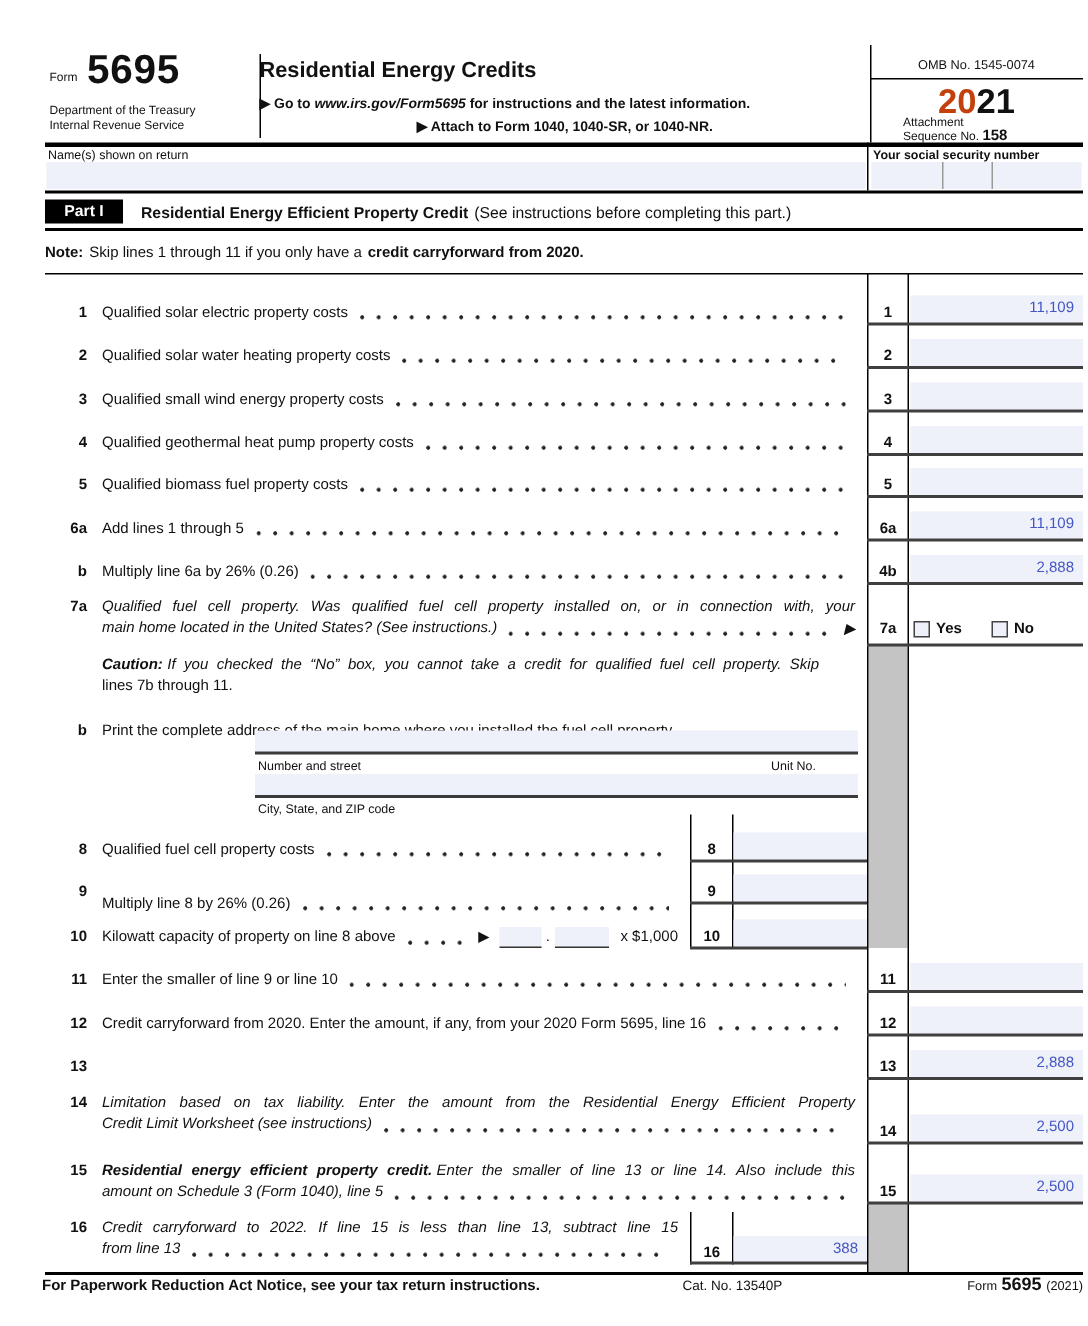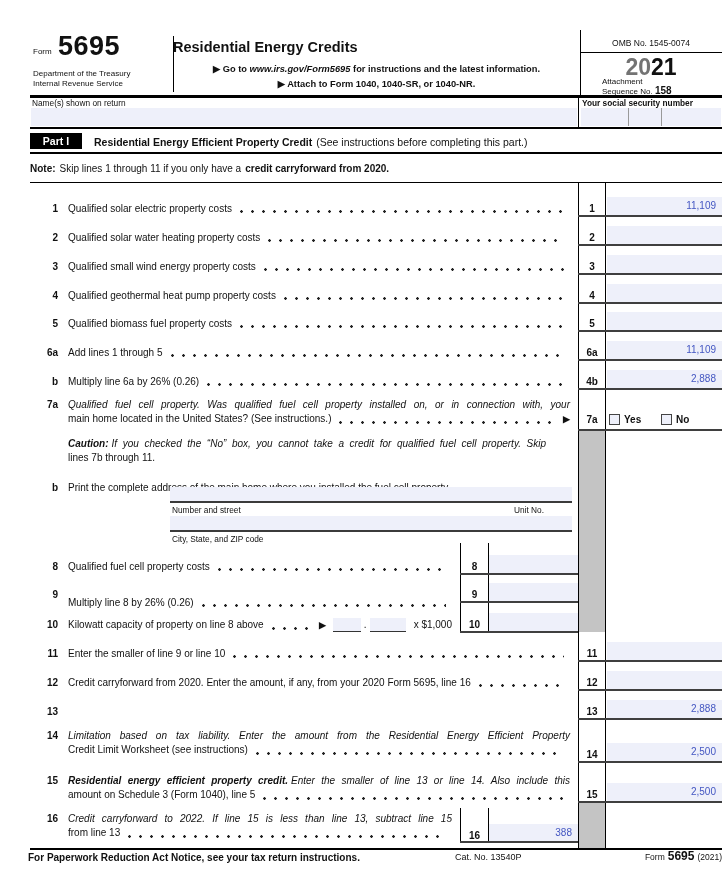--- a/index.html
+++ b/index.html
@@ -19,21 +19,21 @@
   .mnum{position:absolute;left:34px;width:24px;text-align:right;font-weight:bold;line-height:13px;}
   .cnum{position:absolute;left:579px;width:26px;text-align:center;font-weight:bold;line-height:13px;}
   .inum{position:absolute;left:461px;width:27px;text-align:center;font-weight:bold;line-height:13px;}
   .desc{position:absolute;left:68px;display:flex;align-items:baseline;line-height:13px;}
   .txt{white-space:nowrap;}
   .leader{flex:1 1 auto;height:3px;margin:0 6px 2px 8px;align-self:flex-end;
           background-image:radial-gradient(circle at 1.5px 1.5px,#222 1.15px,transparent 1.5px);
           background-size:11px 3px;background-repeat:repeat-x;background-position:left bottom;min-width:10px;}
   .desc2{position:absolute;left:68px;}
   .dline{line-height:14px;height:14px;}
-  .dflex{display:flex;align-items:flex-start;}
+  .dflex{display:flex;align-items:flex-start;font-style:italic;}
   .just{text-align:justify;text-align-last:justify;font-style:italic;}
   .grey{position:absolute;left:579px;width:26px;background:#c4c4c4;}
   .fieldfill{position:absolute;background:#eef0fa;}
   .cb{position:absolute;width:11px;height:11px;background:#eef0fa;border:1px solid #444;box-sizing:border-box;}
   .addr{position:absolute;background:#eef0fa;border-bottom:2px solid #3b3b3b;box-sizing:border-box;}
   .kwbox{display:inline-block;height:13px;background:#eef0fa;border-bottom:1.5px solid #333;
          align-self:flex-end;margin:0 3px;}
   .smalllab{font-size:8.3px;}
   .ptr{font-size:9px;margin-left:4px;}
   .badge{position:absolute;left:30px;top:133px;width:52px;height:16px;background:#000;color:#fff;
@@ -44,27 +44,27 @@
 
 <div class="page">
 
   <div class="abs" style="left:33px;top:47px;font-size:8px">Form</div>
   <div class="abs bold" style="left:58px;top:31px;font-size:27px;letter-spacing:0.5px">5695</div>
   <div class="abs" style="left:33px;top:69px;font-size:8px">Department of the Treasury</div>
   <div class="abs" style="left:33px;top:79px;font-size:8px">Internal Revenue Service</div>
   <div class="vline" style="left:173px;top:36px;height:56px"></div>
 
   <div class="abs bold" style="left:173px;top:39px;width:407px;text-align:left;font-size:14.5px">Residential Energy Credits</div>
-  <div class="abs bold" style="left:173px;top:63px;width:407px;text-align:center;font-size:9.3px"><span>▶ Go to </span><span class="ital">www.irs.gov/Form5695</span><span> for instructions and the latest information.</span></div>
+  <div class="abs bold" style="left:173px;top:63px;width:407px;font-size:9.3px"><span>▶ Go to </span><span class="ital">www.irs.gov/Form5695</span><span> for instructions and the latest information.</span></div>
   <div class="abs bold" style="left:173px;top:78px;width:407px;text-align:center;font-size:9.3px">▶ Attach to Form 1040, 1040-SR, or 1040-NR.</div>
 
   <div class="vline" style="left:580px;top:30px;height:65px"></div>
   <div class="abs" style="left:580px;top:38px;width:142px;text-align:center;font-size:8.5px">OMB No. 1545-0074</div>
   <div class="hline" style="left:580px;top:52px;width:142px"></div>
-  <div class="abs bold" style="left:580px;top:54px;width:142px;text-align:center;font-size:23px"><span style="color:#737373">20</span><span>21</span></div>
+  <div class="abs bold" style="left:580px;top:54px;width:142px;text-align:center;font-size:23px"><span style="color:#c2410c">20</span><span>21</span></div>
   <div class="abs" style="left:602px;top:77px;font-size:8px;line-height:9px">
     <div>Attachment</div>
     <div><span>Sequence No.</span> <span class="bold" style="font-size:10px">158</span></div>
   </div>
 
   <div class="hline" style="left:30px;top:95px;width:692px;height:2.5px"></div>
 
   <div class="abs smalllab" style="left:32px;top:98px">Name(s) shown on return</div>
   <div class="abs smalllab bold" style="left:582px;top:98px">Your social security number</div>
   <div class="vline" style="left:578px;top:95px;height:32px"></div>

